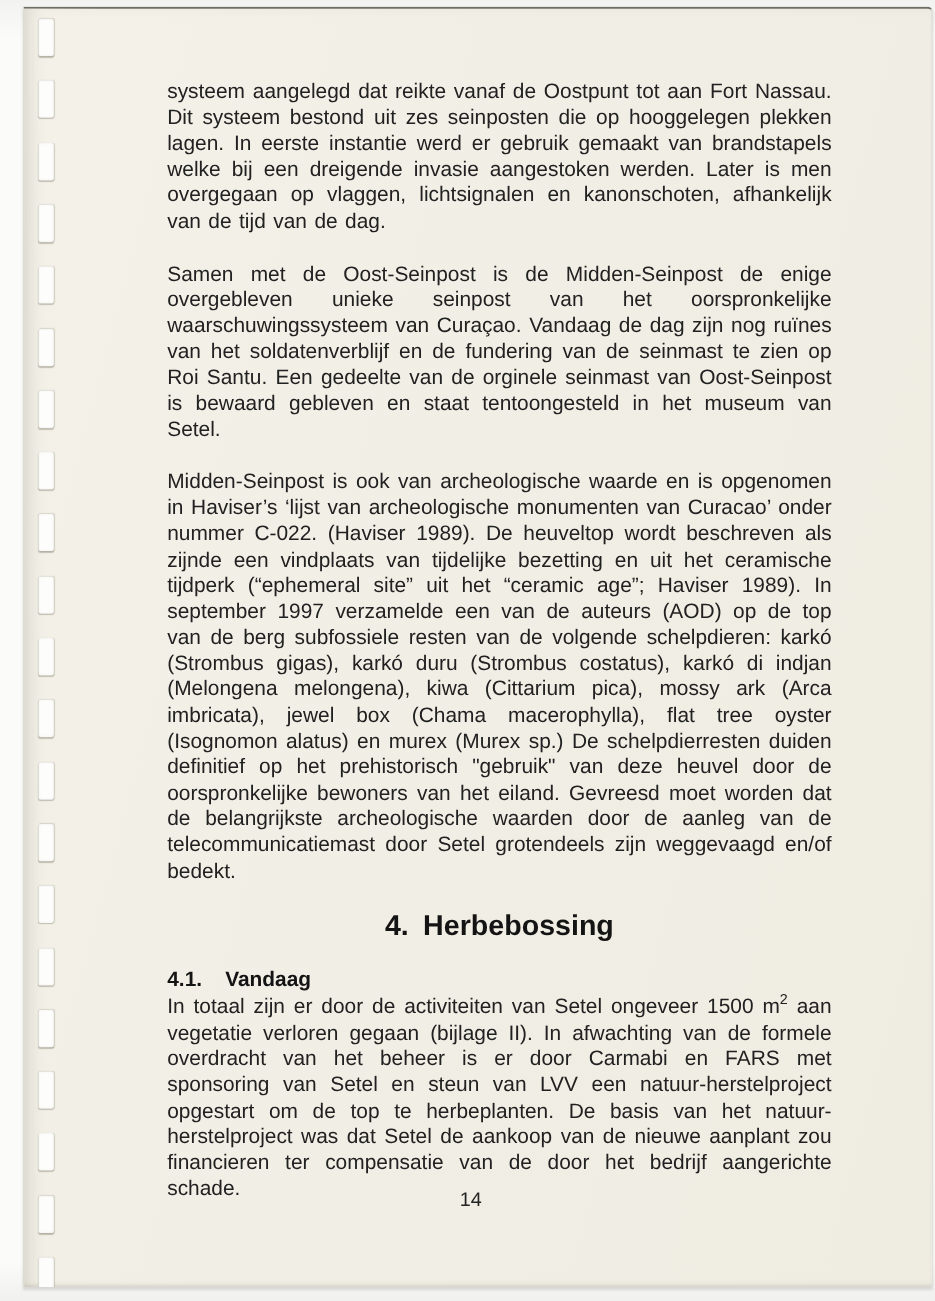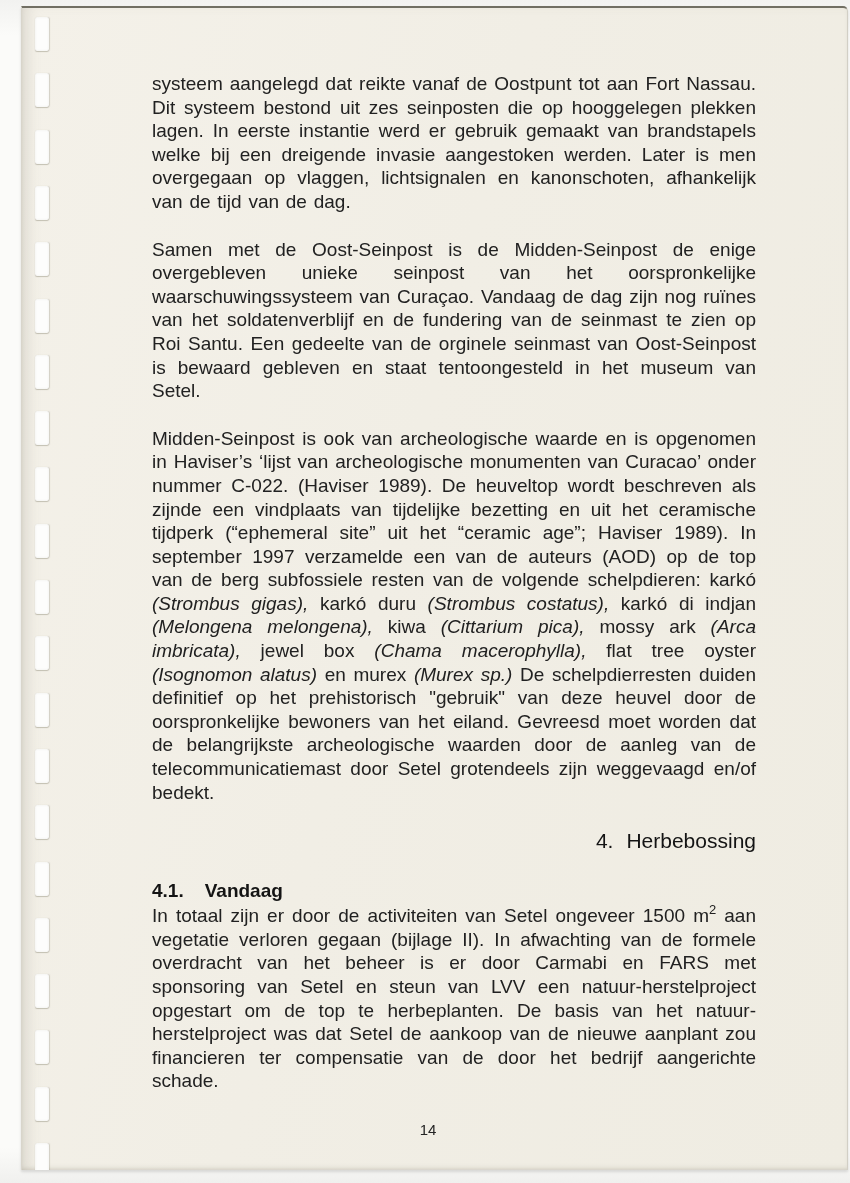--- a/index.html
+++ b/index.html
@@ -57,35 +57,34 @@
     text-align: justify;
     word-spacing: 1.5px;
   }
   .para {
     margin: 0 0 24px 0;
   }
   .para:last-child {
     margin-bottom: 17px;
   }
   .italic {
-    font-style: italic;
   }
   sup {
     font-size: 13px;
     line-height: 0;
     position: relative;
     top: -1px;
   }
   .heading {
     margin: 16px 0 26px 0;
-    font-weight: normal;
-    font-size: 21px;
+    font-weight: bold;
+    font-size: 26px;
     line-height: 26px;
     color: #141414;
-    text-align: right;
+    text-align: center;
     word-spacing: normal;
   }
   .heading .h-num {
     display: inline-block;
     margin-right: 13px;
   }
   .subheading {
     margin: 0 0 2px 0;
     font-weight: bold;
     font-size: 19px;
@@ -94,24 +93,24 @@
     text-align: left;
     word-spacing: normal;
   }
   .subheading .sh-num {
     display: inline-block;
     margin-right: 21px;
   }
   .page-number {
     position: absolute;
     left: 114px;
-    top: 1113px;
+    top: 1072px;
     width: 584px;
     text-align: center;
-    font-size: 15px;
+    font-size: 18px;
     color: #242424;
   }
 </style>
 </head>
 <body style="background: rgb(251, 251, 249);">
 
 <div class="scan">
   <div class="page">
 
     <div>

